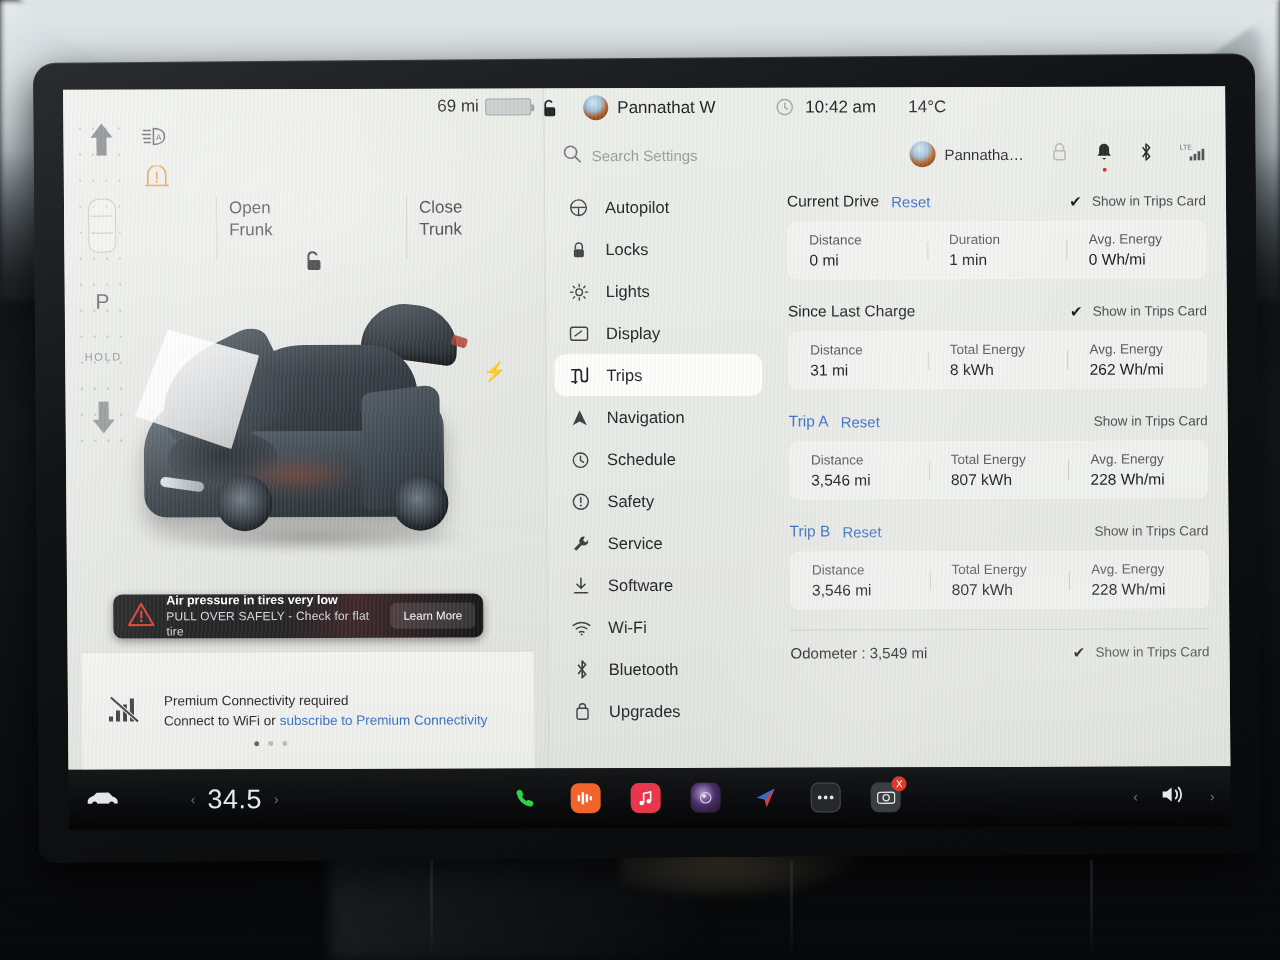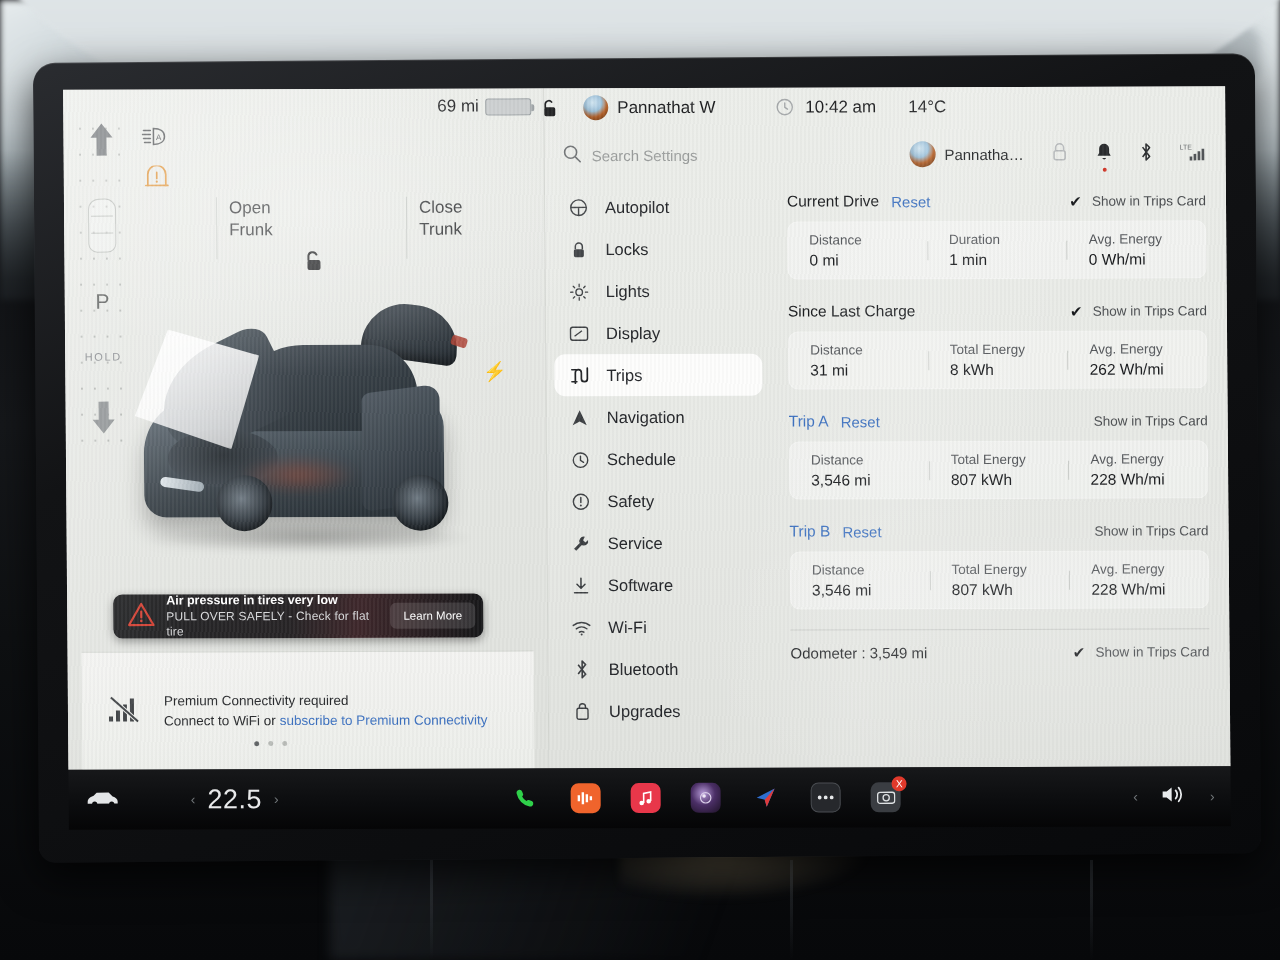--- a/index.html
+++ b/index.html
@@ -777,21 +777,21 @@
     <div class="ab-left">
       <span>
         <svg width="36" height="20" viewBox="0 0 36 20">
             <path d="M3 14c0-3 3-5 6-6l3-3h12l4 4c3 1 5 2.5 5 5v2H3Z" fill="#e3e5e7"></path>
             <circle cx="10" cy="16.5" r="2.6" fill="#0b0c0e"></circle>
             <circle cx="27" cy="16.5" r="2.6" fill="#0b0c0e"></circle>
           </svg>
       </span>
       <span class="tempctl">
         <span class="chev">‹</span>
-        <span class="temp-val">22.5</span>
+        <span class="temp-val">34.5</span>
         <span class="chev">›</span>
       </span>
     </div>
 
     <div class="ab-mid">
       <span class="app-ico">
         <svg width="24" height="24" viewBox="0 0 24 24">
             <path d="M5 3.5c1.8-.5 3 .4 3.6 2l.8 2.2c.4 1-.1 1.7-.9 2.3 .9 2 2.4 3.6 4.4 4.6 .6-.8 1.3-1.3 2.3-.9l2.2.8c1.6.6 2.5 1.8 2 3.6-.4 1.5-2 2.4-3.6 2A16.5 16.5 0 0 1 3 7.1C2.6 5.5 3.5 3.9 5 3.5Z" fill="#2fd04a"></path>
           </svg>
       </span>

